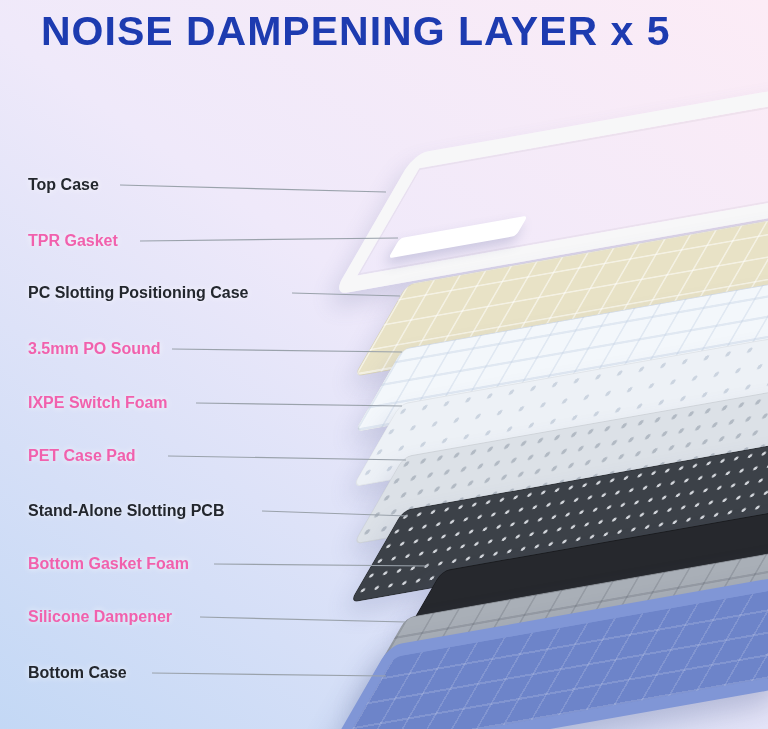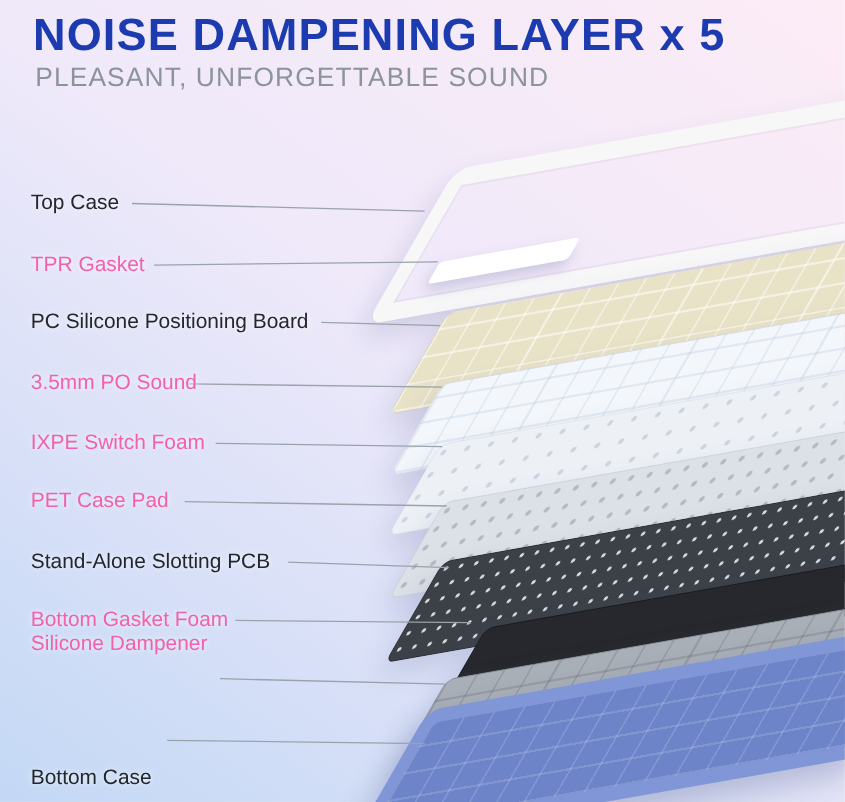--- a/index.html
+++ b/index.html
@@ -1,31 +1,31 @@
 <!DOCTYPE html>
 <html style="--title_blue: #1d3bb0; --subtitle_gray: #8d939b; --label_dark: #23272e; --label_pink: #f161ad; --line_gray: #9aa2ab; --bg_pink: #fcecf6; --bg_lavender: #efe9fa; --bg_blue: #c3d8f5; --top_case: #f7f7f8; --tpr_gasket: #ffffff; --pc_plate: #e8e2c6; --po_foam: #f3f7fb; --ixpe_foam: #edf1f6; --pet_pad: #dce1e7; --pcb: #3c4148; --socket_foam: #26282d; --silicone: #a9afb7; --bottom_case: #8096d6; --bottom_case_inner: #6d84c9;"><head>
 <meta charset="utf-8">
 <style>
   html,body{margin:0;padding:0;}
   body{
     width:768px;height:729px;position:relative;overflow:hidden;
     font-family:"Liberation Sans", sans-serif;
     background:linear-gradient(215deg, var(--bg_pink,#fcecf6) 0%, var(--bg_lavender,#efe9fa) 45%, var(--bg_blue,#c3d8f5) 100%);
   }
-  .header{position:absolute;left:30px;top:8px;}
+  .header{position:absolute;left:41px;top:8px;}
   .title{
     margin:0;font-size:41px;font-weight:800;letter-spacing:1px;
     color:var(--title_blue,#1d3bb0);
   }
   .subtitle{
     margin:2px 0 0 2px;font-size:24px;font-weight:500;letter-spacing:1px;
     color:var(--subtitle_gray,#8d939b);
   }
   .label{
-    position:absolute;left:28px;font-size:19px;font-weight:400;line-height:24px;
+    position:absolute;left:28px;font-size:16px;font-weight:700;line-height:24px;
     color:var(--label_dark,#23272e);white-space:nowrap;
     text-shadow:0 0 6px rgba(255,255,255,.85);
   }
   .label.pink{color:var(--label_pink,#f161ad);}
   .stack{position:absolute;inset:0;}
   .layer{
     position:absolute;
     transform:rotate(-10deg) skewX(-40deg);
     border-radius:8px;
     box-shadow:0 12px 20px rgba(90,100,150,.18);
@@ -106,21 +106,20 @@
     border-radius:8px;
   }
   .leader-lines{position:absolute;inset:0;pointer-events:none;}
   .leader-lines line{stroke:var(--line_gray,#9aa2ab);stroke-width:1.2;}
 </style>
 </head>
 <body>
 
 <div class="header">
   <h1 class="title">NOISE DAMPENING LAYER x 5</h1>
-  <p class="subtitle">PLEASANT, UNFORGETTABLE SOUND</p>
 </div>
 
 <div class="stack">
   <div class="layer layer-top-case"></div>
   <div class="layer layer-tpr-gasket"></div>
   <div class="layer layer-pc-plate"></div>
   <div class="layer layer-po-foam"></div>
   <div class="layer layer-ixpe-foam"></div>
   <div class="layer layer-pet-pad"></div>
   <div class="layer layer-pcb"></div>
@@ -139,20 +138,20 @@
   <line x1="196" y1="403" x2="402" y2="406"></line>
   <line x1="168" y1="456" x2="406" y2="460"></line>
   <line x1="262" y1="511" x2="408" y2="516"></line>
   <line x1="214" y1="564" x2="428" y2="566"></line>
   <line x1="200" y1="617" x2="406" y2="622"></line>
   <line x1="152" y1="673" x2="386" y2="676"></line>
 </svg>
 
 <div class="label dark" style="top:173px">Top Case</div>
 <div class="label pink" style="top:229px">TPR Gasket</div>
-<div class="label dark" style="top:281px">PC Silicone Positioning Board</div>
+<div class="label dark" style="top:281px">PC Slotting Positioning Case</div>
 <div class="label pink" style="top:337px">3.5mm PO Sound</div>
 <div class="label pink" style="top:391px">IXPE Switch Foam</div>
 <div class="label pink" style="top:444px">PET Case Pad</div>
 <div class="label dark" style="top:499px">Stand-Alone Slotting PCB</div>
 <div class="label pink" style="top:552px">Bottom Gasket Foam</div>
-<div class="label pink" style="top:574px">Silicone Dampener</div>
-<div class="label dark" style="top:696px">Bottom Case</div>
+<div class="label pink" style="top:605px">Silicone Dampener</div>
+<div class="label dark" style="top:661px">Bottom Case</div>
 
 </body></html>

